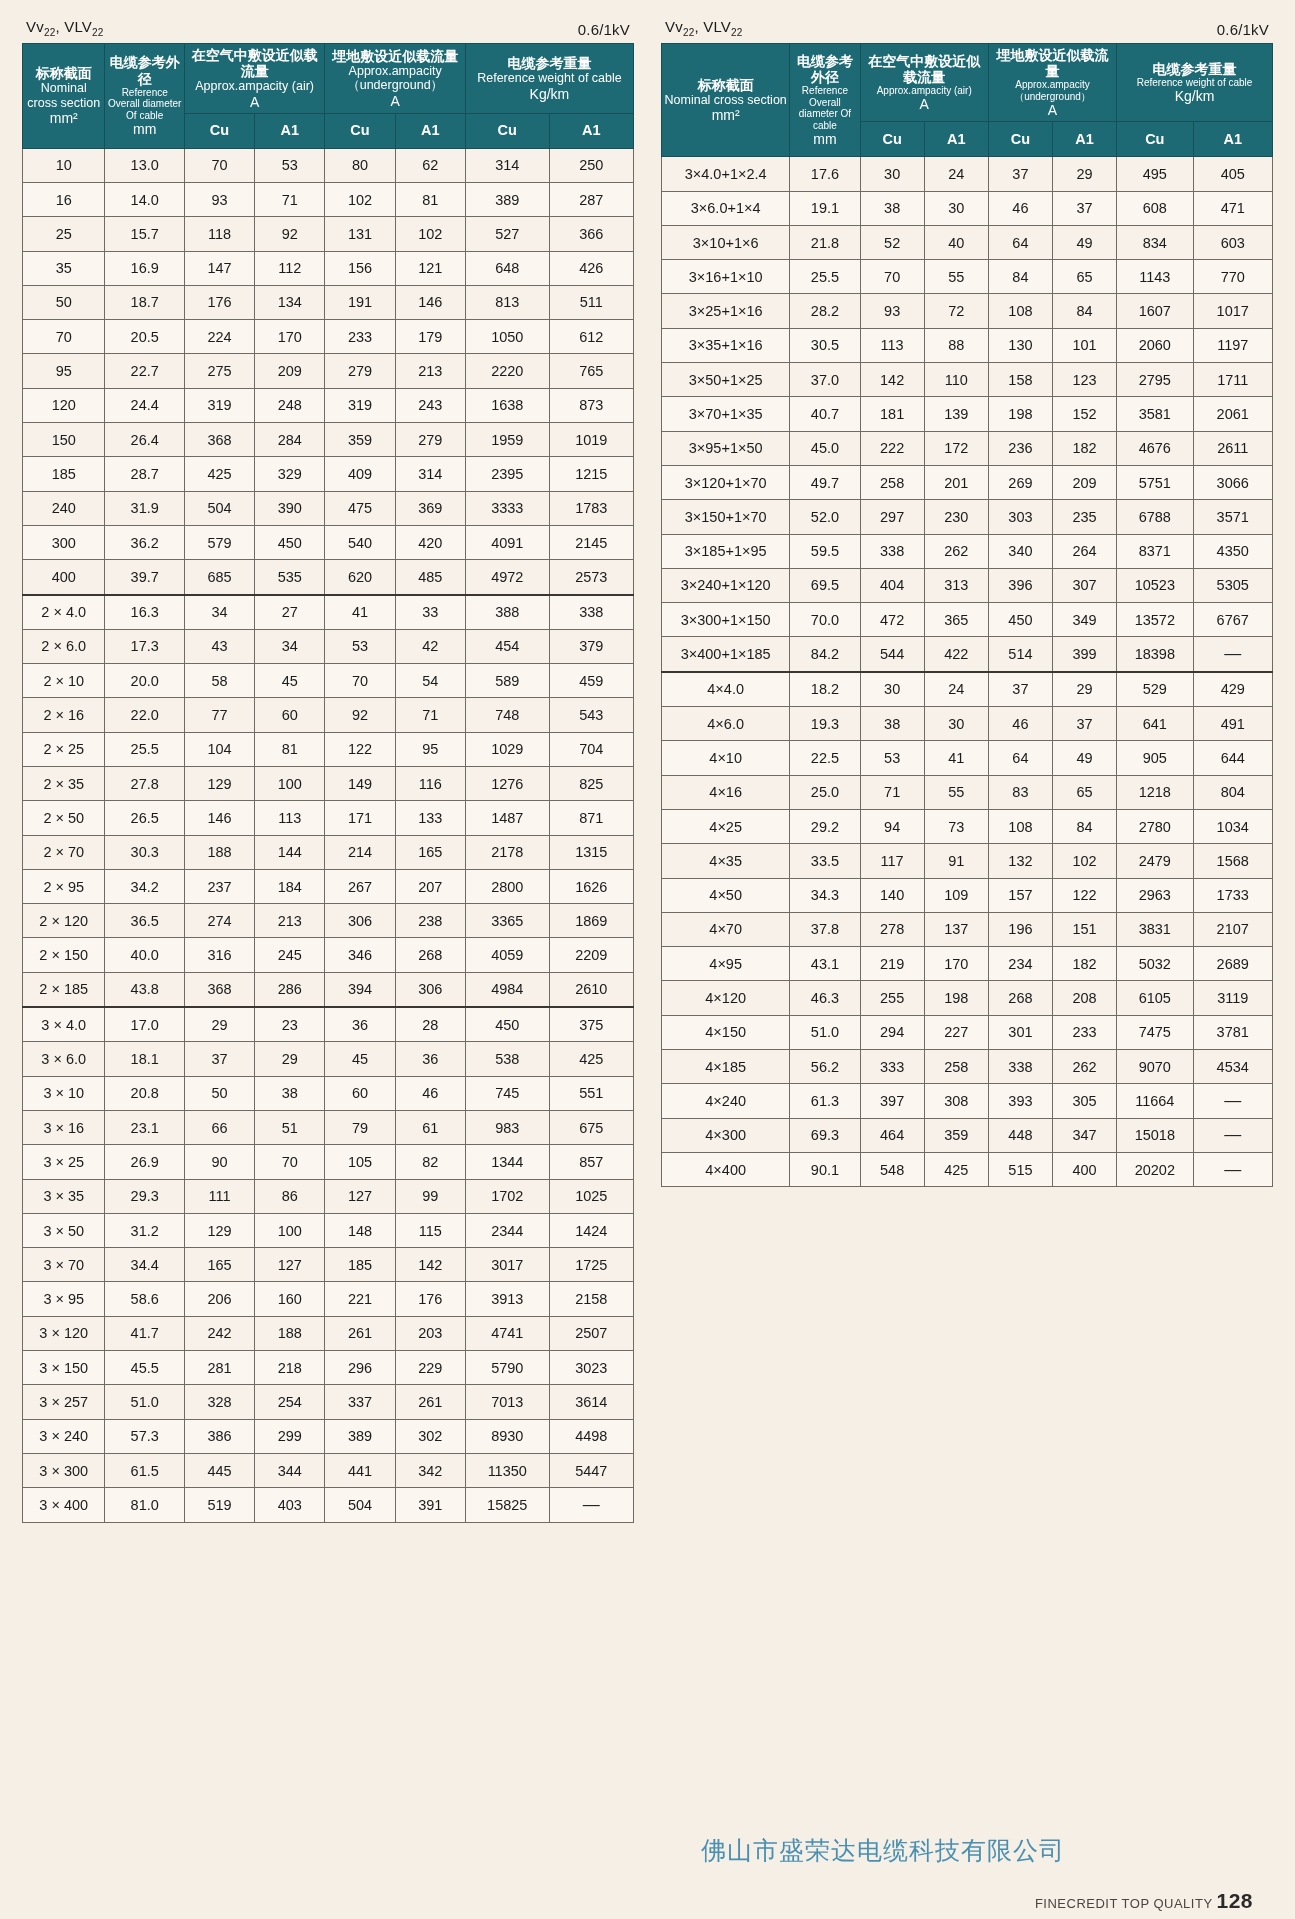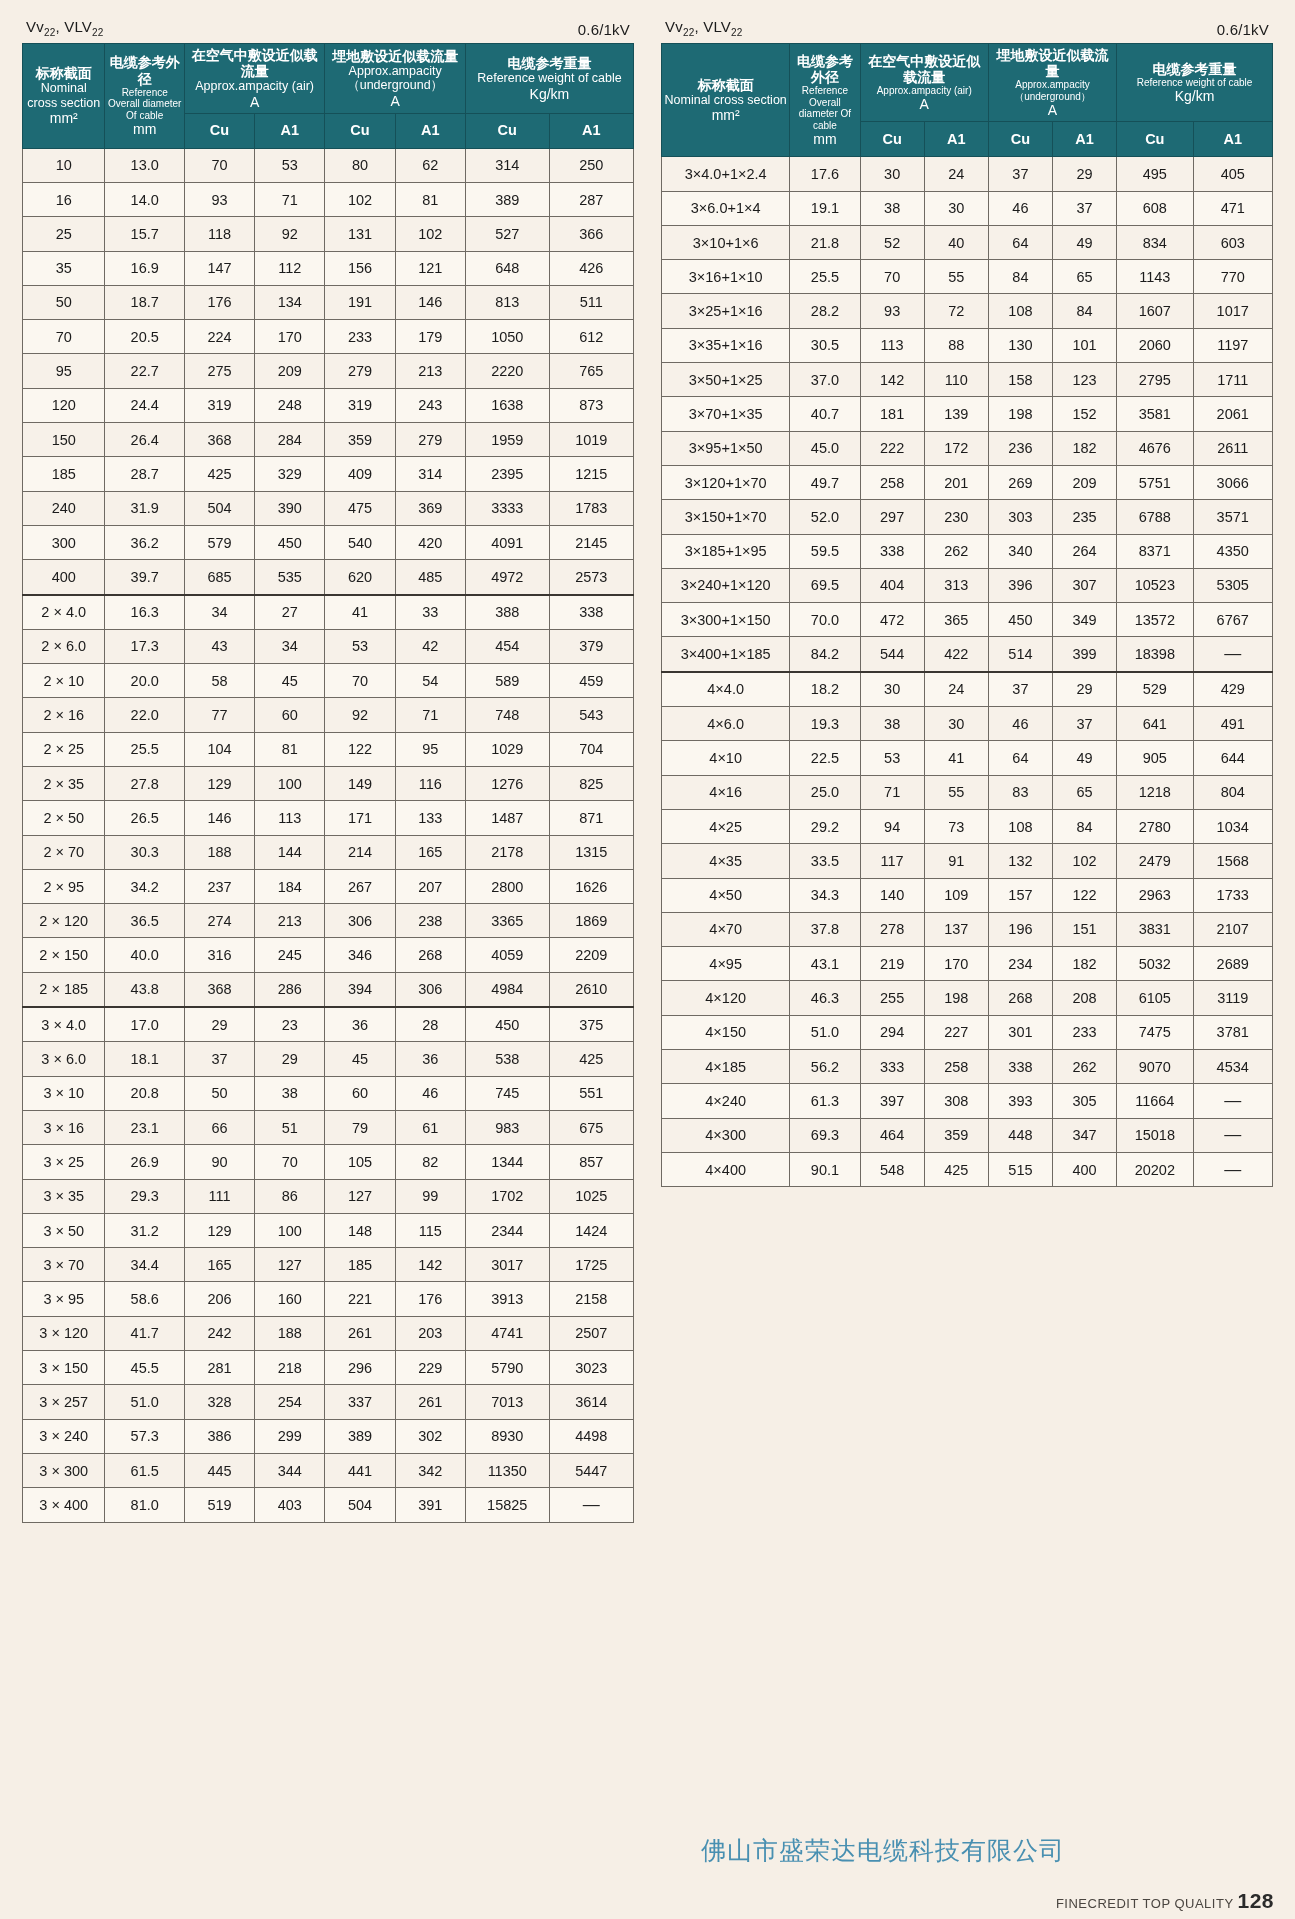--- a/index.html
+++ b/index.html
@@ -67,21 +67,21 @@
     text-align:right;
     font-size:25px;
     color:#2a7fa8;
     font-family:"DejaVu Sans", sans-serif;
     opacity:.85;
     letter-spacing:1px;
     pointer-events:none;
   }
   .footer-brand{
     position:absolute;
-    right:21px;bottom:6px;
+    right:42px;bottom:6px;
     font-size:13px;
     color:#4a4540;
     letter-spacing:.5px;
   }
   .footer-brand .big{font-size:21px;font-weight:bold;color:#2b2b2b;}
   .empty-dash{font-size:17px;}
 </style>
 </head>
 <body>
 

